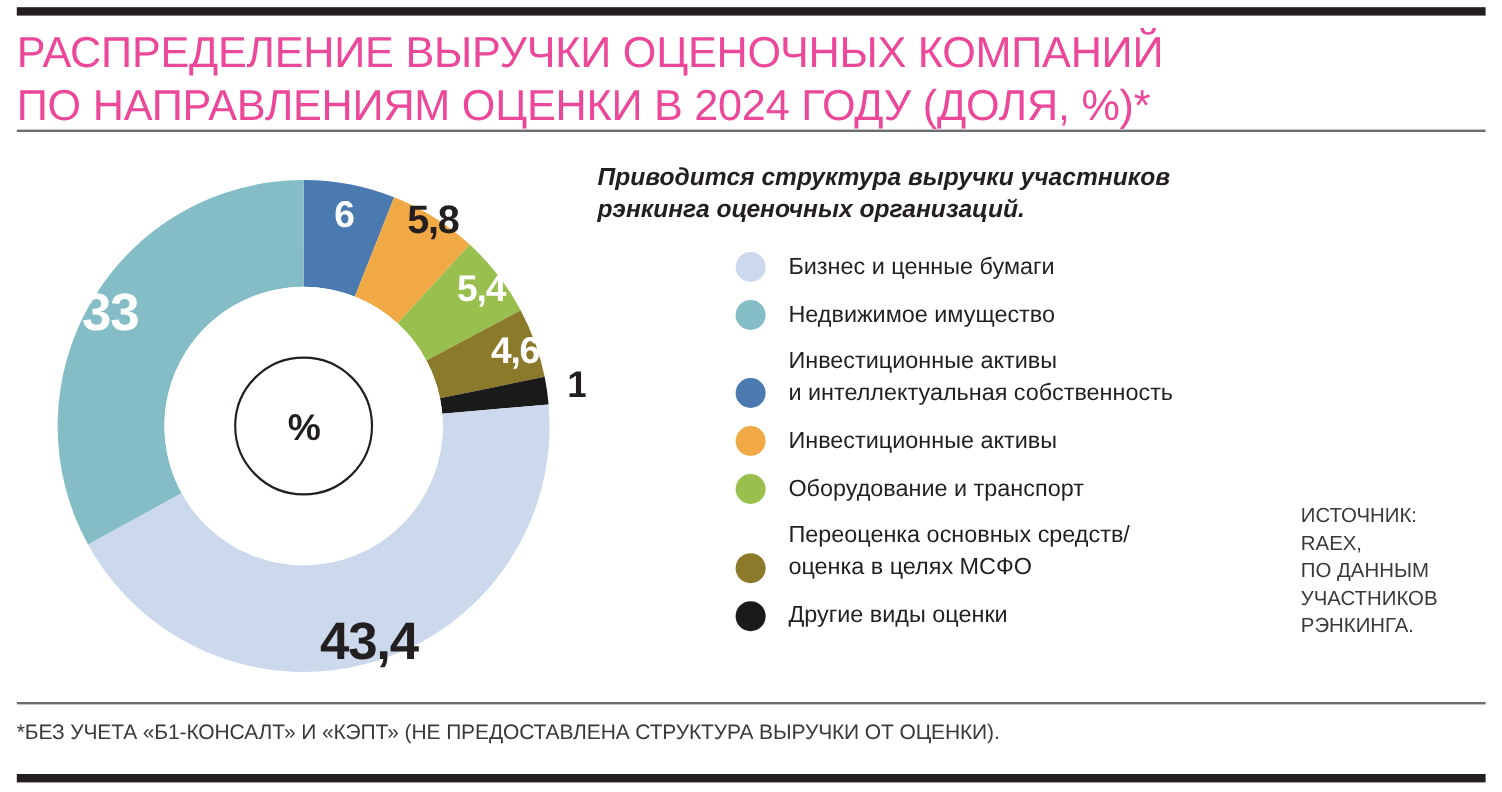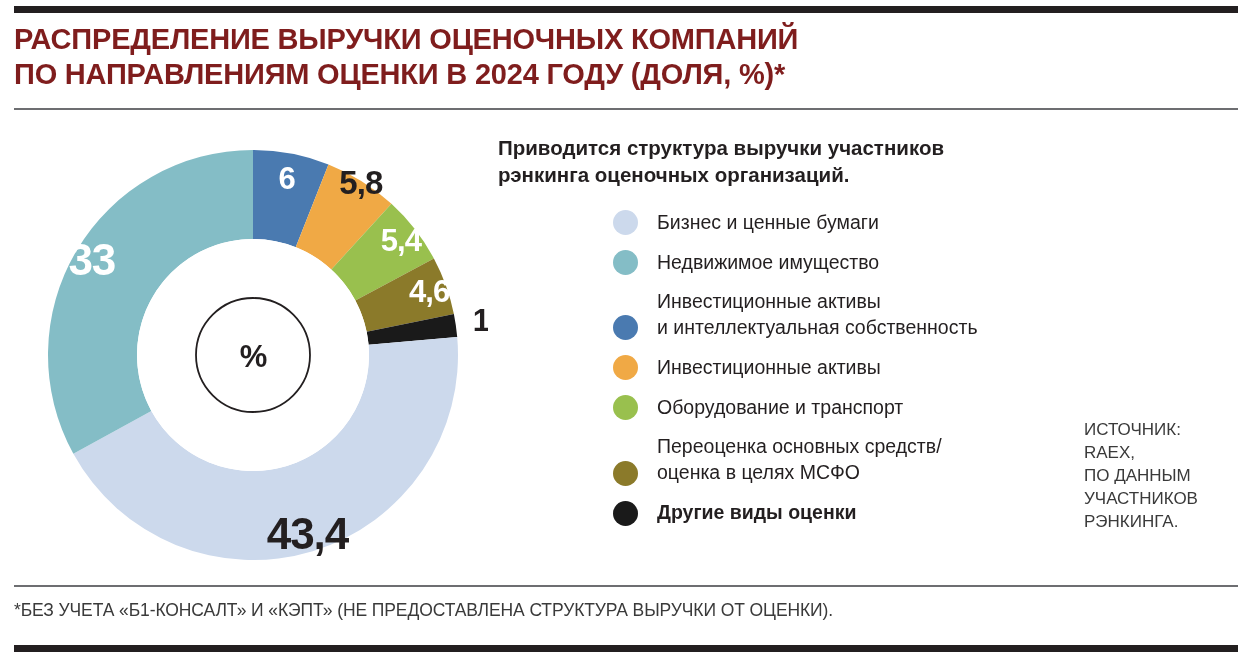--- a/index.html
+++ b/index.html
@@ -48,25 +48,25 @@
     left: 14px; top: 645px;
     width: 1224px; height: 7px;
     background: #231f20;
   }
 
   
   .title {
     position: absolute;
     left: 14px; top: 22px;
     width: 1000px;
-    font-size: 29px;
-    font-weight: bold;
+    font-size: 36px;
+    font-weight: normal;
     line-height: 1.22;
     letter-spacing: -0.2px;
-    color: #7f1d1d;
+    color: #ec4899;
     text-transform: uppercase;
   }
   .title .line { display: block; white-space: nowrap; }
 
   
   .footnote {
     position: absolute;
     left: 14px; top: 600px;
     font-size: 17.5px;
     letter-spacing: -0.1px;
@@ -88,37 +88,38 @@
     font-weight: bold;
     letter-spacing: -1px;
   }
 
   
   .intro {
     position: absolute;
     left: 498px; top: 134px;
     width: 560px;
     font-size: 20.5px;
+    font-style: italic;
     font-weight: bold;
     line-height: 1.32;
     color: #231f20;
   }
   .intro .line { display: block; }
 
   .legend {
     position: absolute;
     left: 613px; top: 208px;
     width: 470px;
   }
   .legend-item {
     display: flex;
     align-items: flex-end;
     margin-bottom: 13px;
   }
-  .legend-item:last-child { margin-bottom: 12px; font-weight: bold; }
+  .legend-item:last-child { margin-bottom: 12px; }
   .legend-swatch {
     flex: 0 0 auto;
     width: 25px; height: 25px;
     border-radius: 50%;
     margin-right: 19px;
     margin-top: 2px;
   }
   .legend-label {
     font-size: 19.5px;
     line-height: 1.34;

